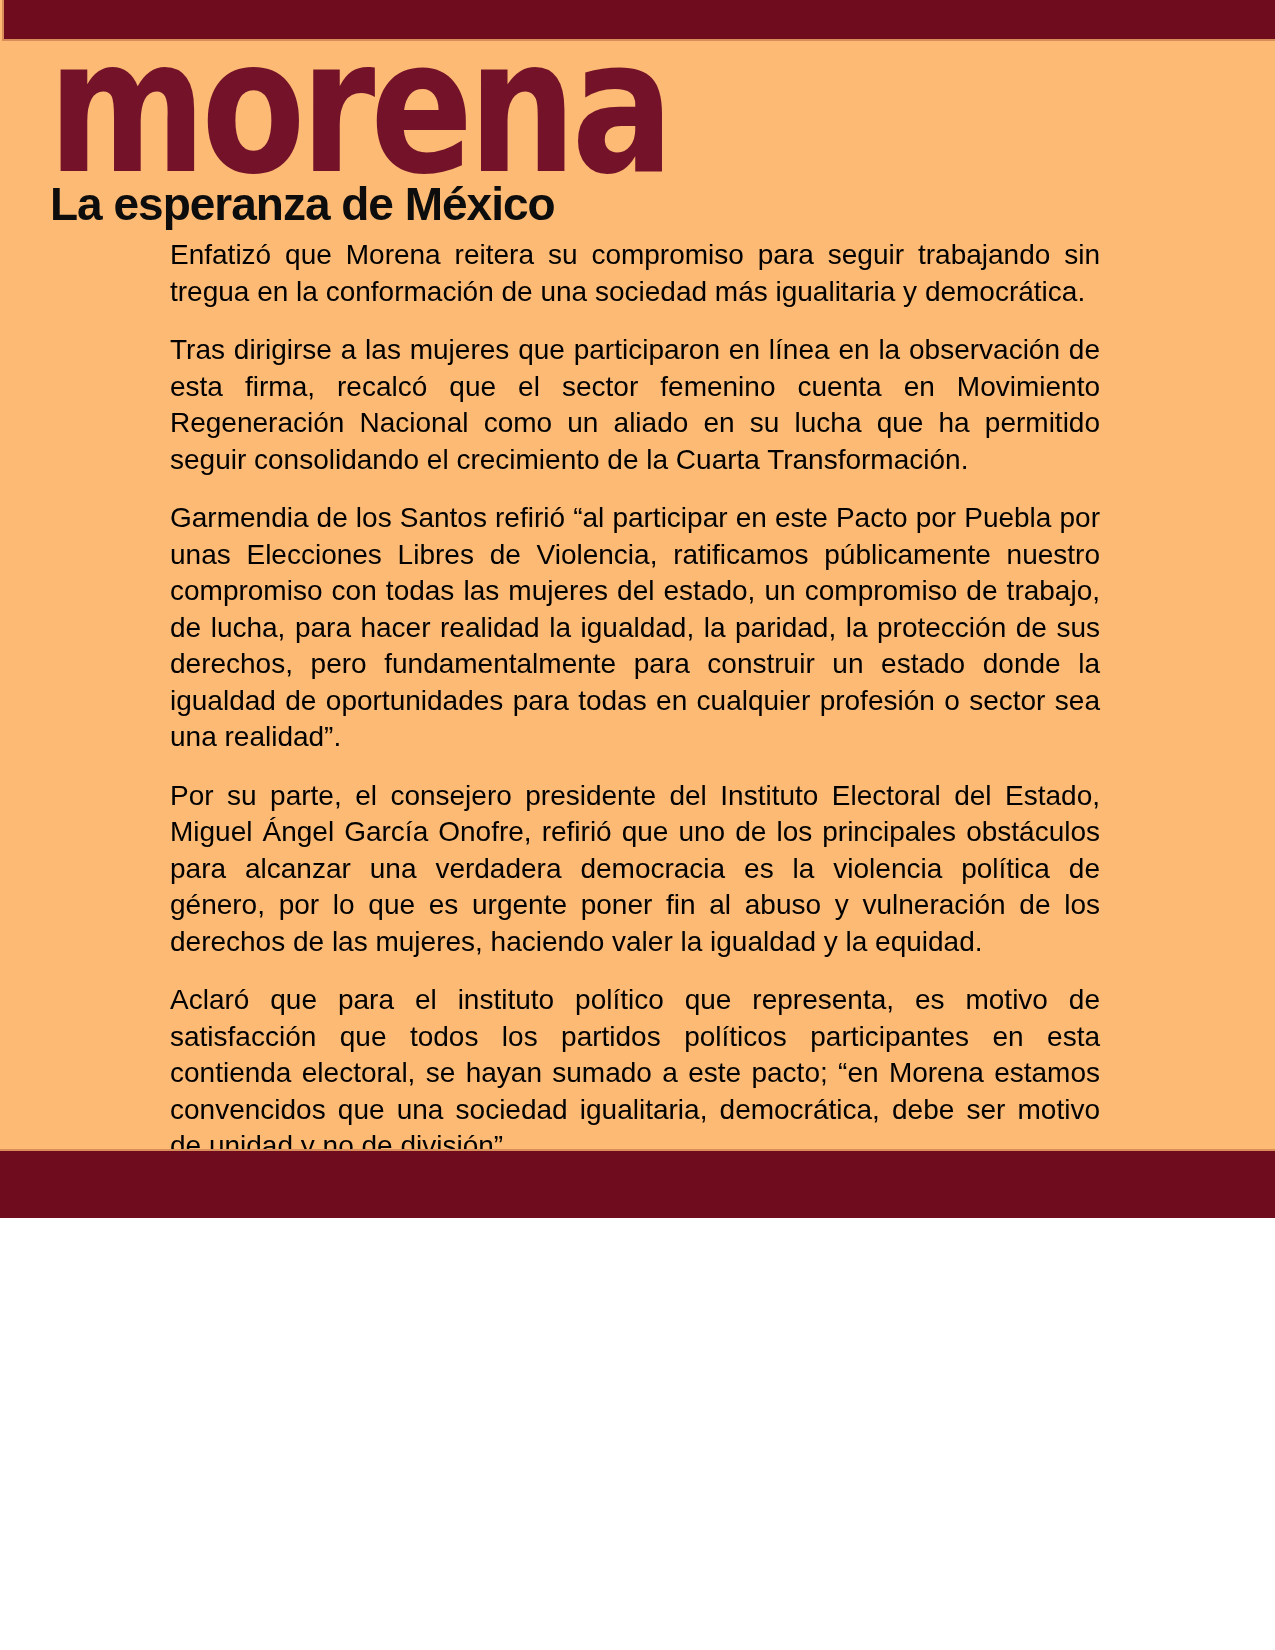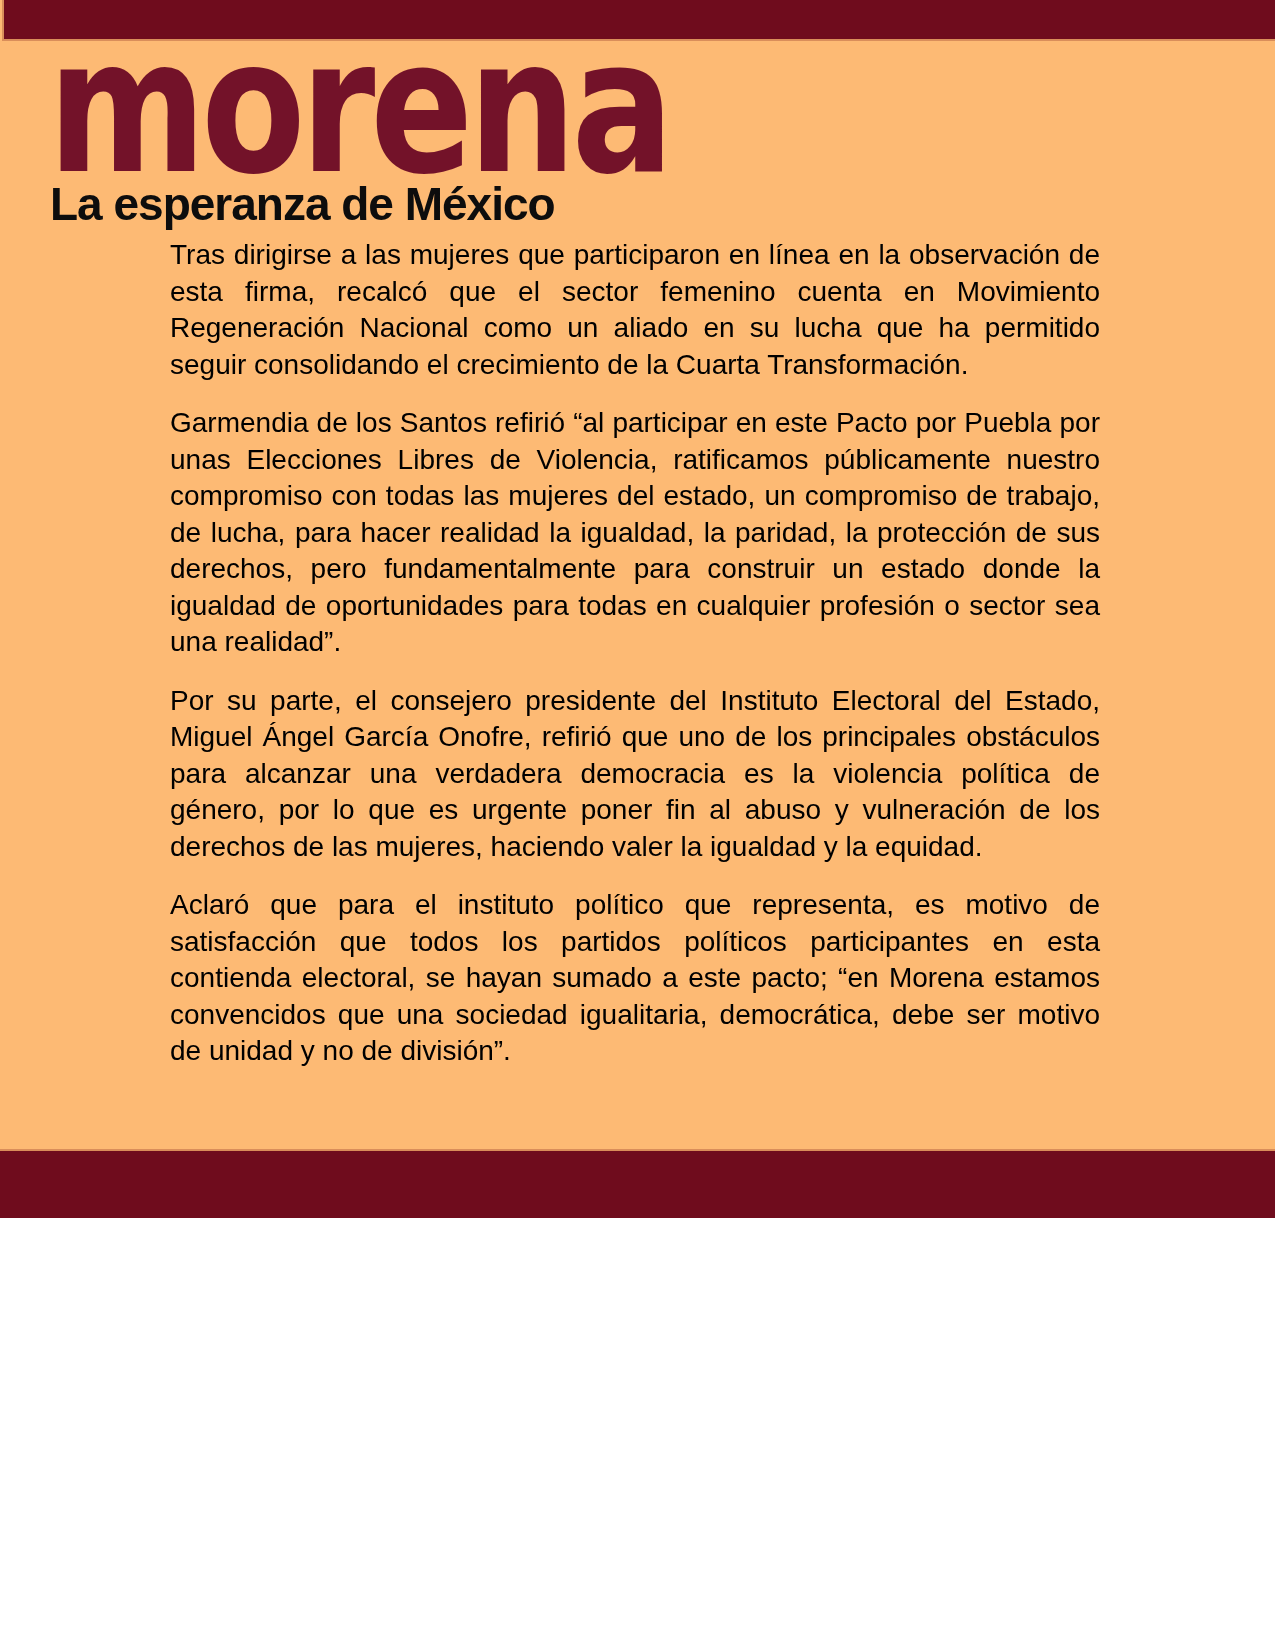--- a/index.html
+++ b/index.html
@@ -96,20 +96,21 @@
 <div class="page">
 
   <div class="top-bar"></div>
 
   <div class="logo">
     <div class="logo-wordmark">morena</div>
     <div class="logo-tagline">La esperanza de México</div>
   </div>
 
   <div class="content">
+    <p>Enfatizó que Morena reitera su compromiso para seguir trabajando sin tregua en la conformación de una sociedad más igualitaria y democrática.</p>
     <p>Tras dirigirse a las mujeres que participaron en línea en la observación de esta firma, recalcó que el sector femenino cuenta en Movimiento Regeneración Nacional como un aliado en su lucha que ha permitido seguir consolidando el crecimiento de la Cuarta Transformación.</p>
     <p>Garmendia de los Santos refirió “al participar en este Pacto por Puebla por unas Elecciones Libres de Violencia, ratificamos públicamente nuestro compromiso con todas las mujeres del estado, un compromiso de trabajo, de lucha, para hacer realidad la igualdad, la paridad, la protección de sus derechos, pero fundamentalmente para construir un estado donde la igualdad de oportunidades para todas en cualquier profesión o sector sea una realidad”.</p>
     <p>Por su parte, el consejero presidente del Instituto Electoral del Estado, Miguel Ángel García Onofre, refirió que uno de los principales obstáculos para alcanzar una verdadera democracia es la violencia política de género, por lo que es urgente poner fin al abuso y vulneración de los derechos de las mujeres, haciendo valer la igualdad y la equidad.</p>
     <p>Aclaró que para el instituto político que representa, es motivo de satisfacción que todos los partidos políticos participantes en esta contienda electoral, se hayan sumado a este pacto; “en Morena estamos convencidos que una sociedad igualitaria, democrática, debe ser motivo de unidad y no de división”.</p>
   </div>
 
   <div class="bottom-bar"></div>
 
 </div>
 

